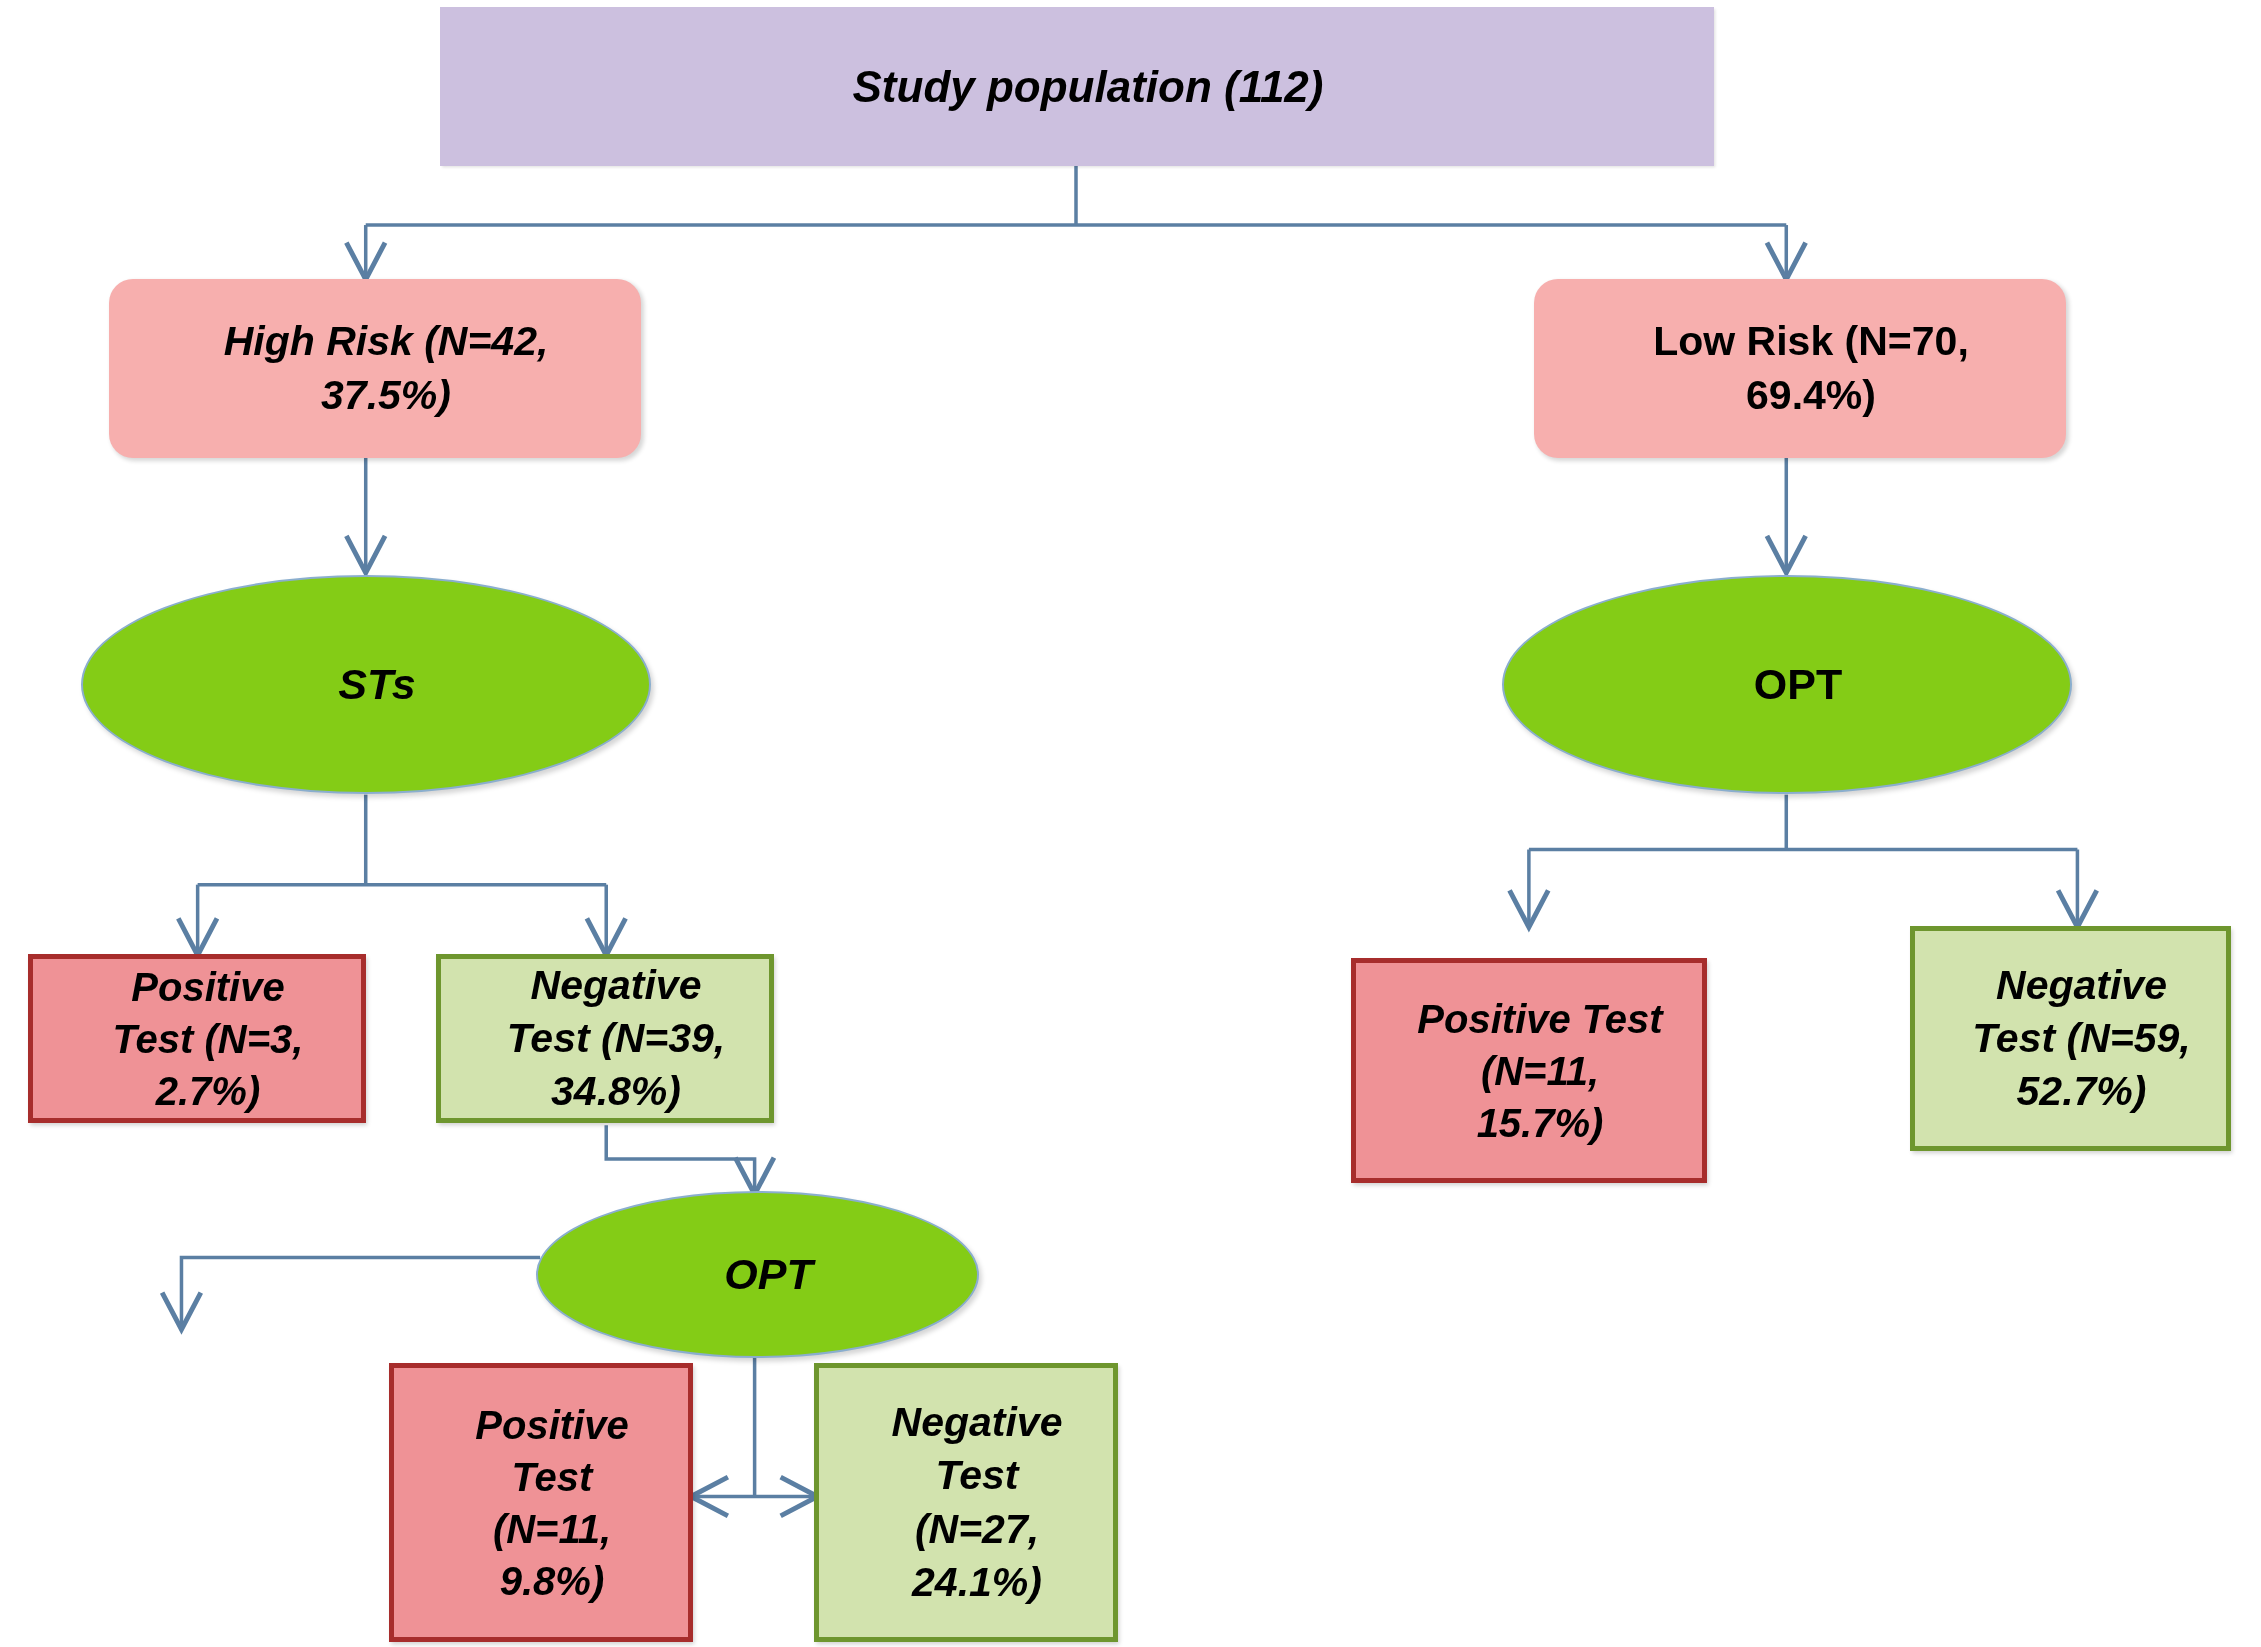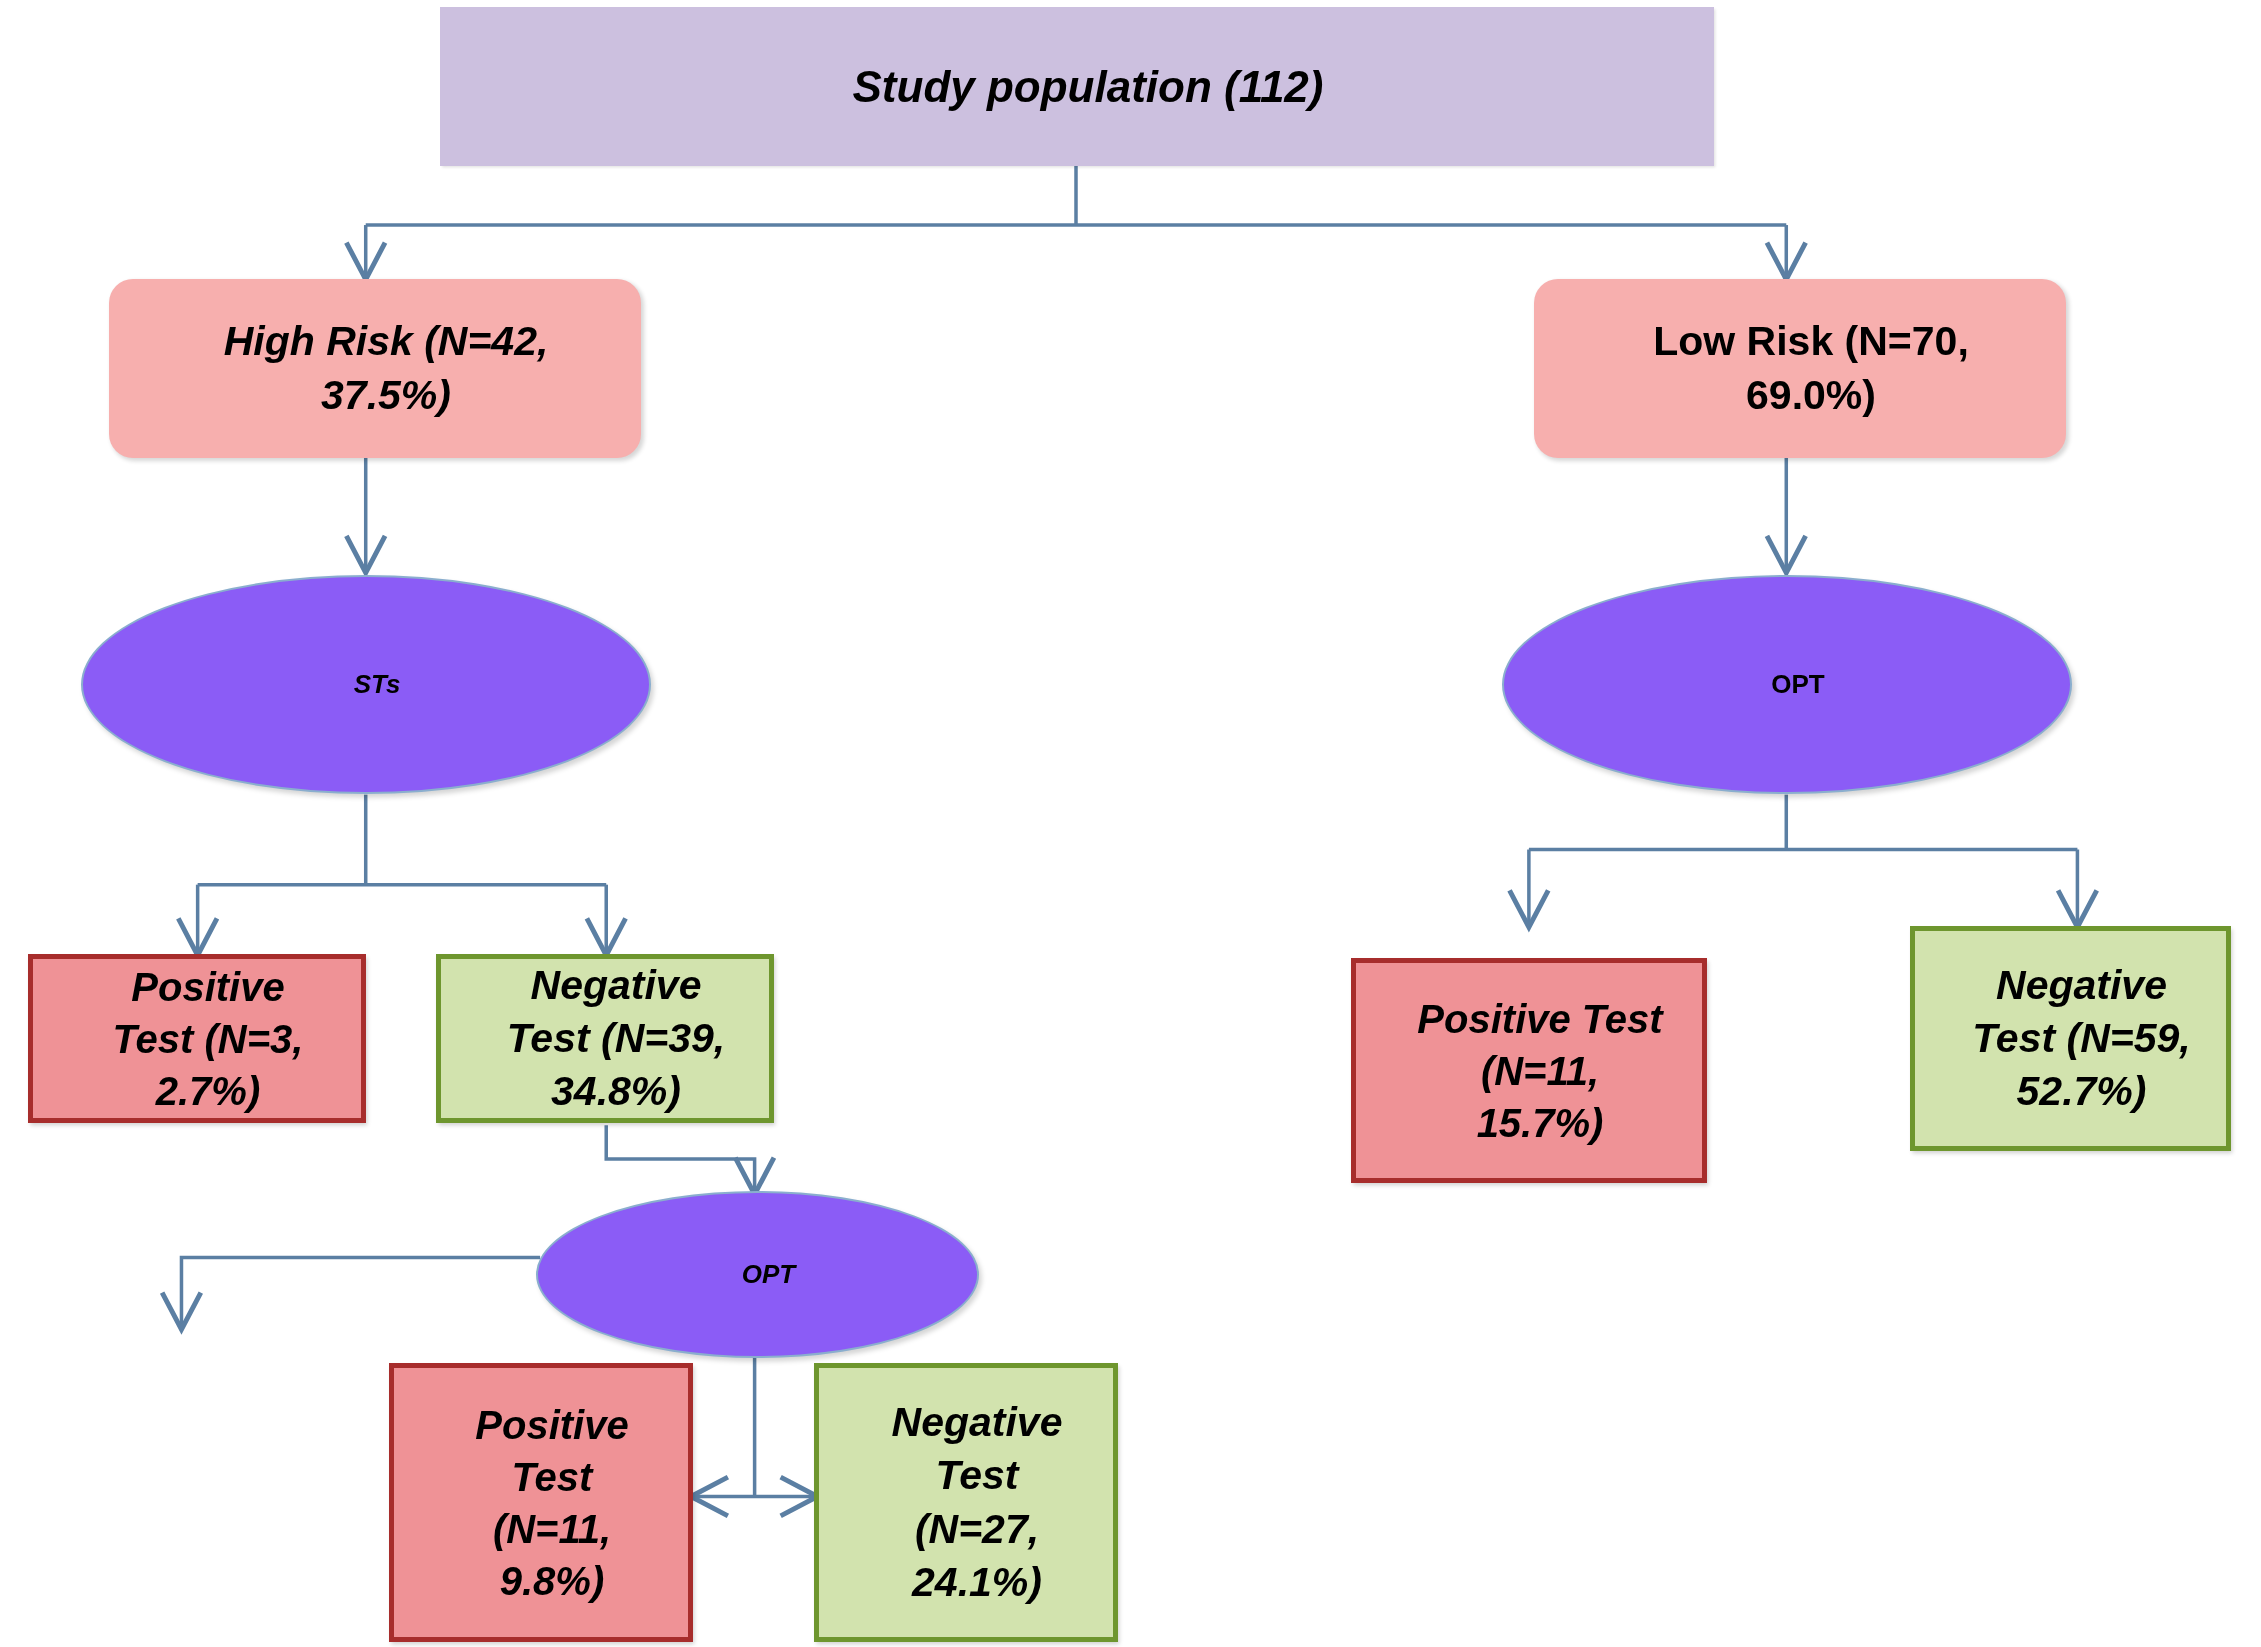--- a/index.html
+++ b/index.html
@@ -60,25 +60,25 @@
     background: #F7AFAE;
     border-radius: 24px;
     font-weight: bold;
     font-size: 41px;
     box-shadow: 2.8px 2.8px 4.2px rgba(0,0,0,0.16);
   }
   .n-risk.italic { font-style: italic; }
 
   
   .n-ellipse {
-    background: #8b5cf6;
+    background: #84cc16;
     border: 2.1px solid #8AAECE;
     border-radius: 50%;
     font-weight: bold;
-    font-size: 26px;
+    font-size: 43px;
     box-shadow: 2.8px 3.5px 4.9px rgba(0,0,0,0.17);
   }
   .n-ellipse.italic { font-style: italic; }
 
   
   .n-pos {
     background: #EF9296;
     border: 5.6px solid #A72D2C;
     font-style: italic;
     font-weight: bold;
@@ -152,21 +152,21 @@
     <span class="txt">Study population (112)</span>
   </div>
 
   <div class="node n-risk italic" style="left:109px; top:279px; width:532px; height:179px;justify-content:flex-end;">
     <span class="txt">High Risk (N=42,
 37.5%)</span>
   </div>
 
   <div class="node n-risk" style="left:1534px; top:279px; width:532px; height:179px;">
     <span class="txt">Low Risk (N=70,
-69.0%)</span>
+69.4%)</span>
   </div>
 
   <div class="node n-ellipse italic" style="left:81px; top:575px; width:570px; height:219px;">
     <span class="txt">STs</span>
   </div>
 
   <div class="node n-ellipse" style="left:1502px; top:575px; width:570px; height:219px;">
     <span class="txt">OPT</span>
   </div>
 

